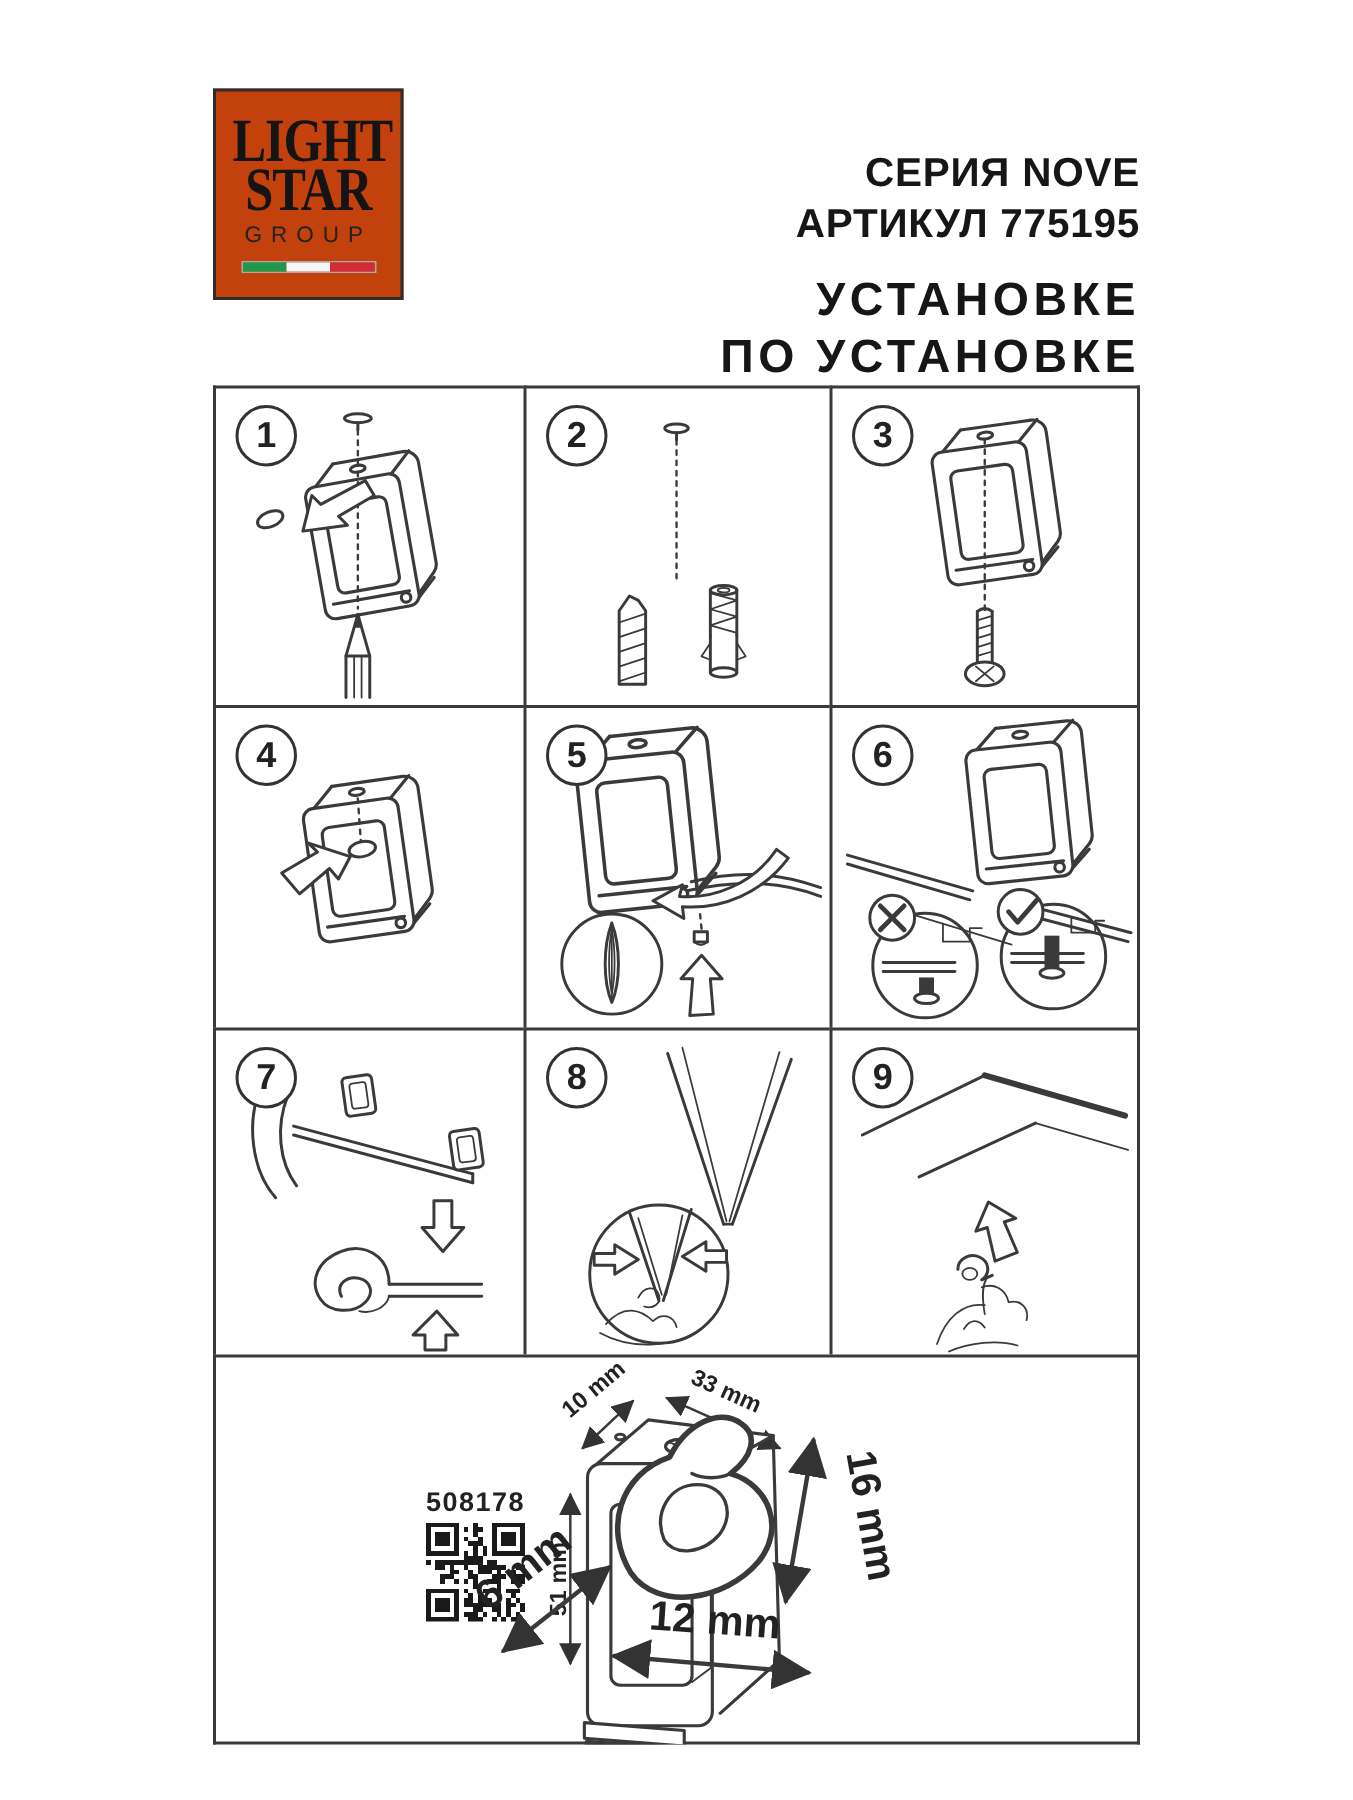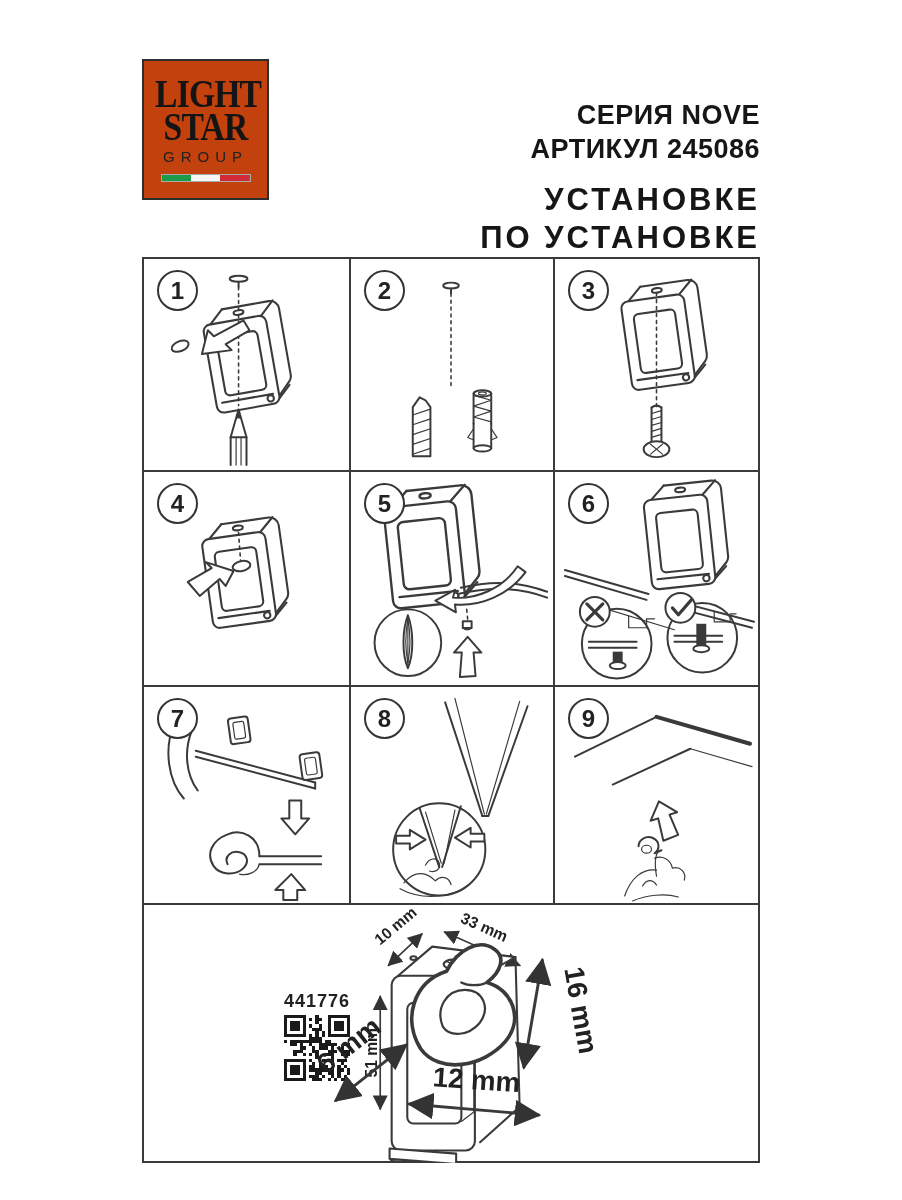--- a/index.html
+++ b/index.html
@@ -78,21 +78,21 @@
   <div class="logo-group">GROUP</div>
   <div class="flag">
     <span style="background: rgb(29, 154, 73);"></span>
     <span style="background: rgb(246, 246, 246);"></span>
     <span style="background: rgb(210, 43, 56);"></span>
   </div>
 </div>
 
 <div class="header">
   <div class="line">СЕРИЯ NOVE</div>
-  <div class="line">АРТИКУЛ 245086</div>
+  <div class="line">АРТИКУЛ 775195</div>
   <div class="title">УСТАНОВКЕ</div>
   <div class="title" style="margin-top:0">ПО УСТАНОВКЕ</div>
 </div>
 
 <div class="grid">
 
   <div class="cell">
     <div class="badge">1</div>
     <svg class="illus" viewBox="0 0 206 213">
       <use href="#bracket" transform="translate(64,44) rotate(-10,40,50)"></use>
@@ -293,21 +293,21 @@
         <path d="M100,170 C108,167 116,171 118,180 M118,180 C126,178 132,184 130,192" class="thin"></path>
         <path d="M102,188 C100,176 100,168 104,163" class="thin"></path>
         <path d="M70,208 C76,190 88,180 102,182" class="thin"></path>
         <path d="M78,213 C92,207 110,205 124,209" class="thin"></path>
         <path d="M88,198 C92,191 98,191 102,197" class="thin"></path>
       </g>
     </svg>
   </div>
 
   <div class="cell bottom-panel">
-    <div class="bp-article">441776</div>
+    <div class="bp-article">508178</div>
     <svg class="bp-qr" viewBox="0 0 21 21" shape-rendering="crispEdges">
         <rect x="0" y="0" width="1" height="1" fill="#1a1a1a"></rect>
         <rect x="1" y="0" width="1" height="1" fill="#1a1a1a"></rect>
         <rect x="2" y="0" width="1" height="1" fill="#1a1a1a"></rect>
         <rect x="3" y="0" width="1" height="1" fill="#1a1a1a"></rect>
         <rect x="4" y="0" width="1" height="1" fill="#1a1a1a"></rect>
         <rect x="5" y="0" width="1" height="1" fill="#1a1a1a"></rect>
         <rect x="6" y="0" width="1" height="1" fill="#1a1a1a"></rect>
         <rect x="10" y="0" width="1" height="1" fill="#1a1a1a"></rect>
         <rect x="14" y="0" width="1" height="1" fill="#1a1a1a"></rect>

